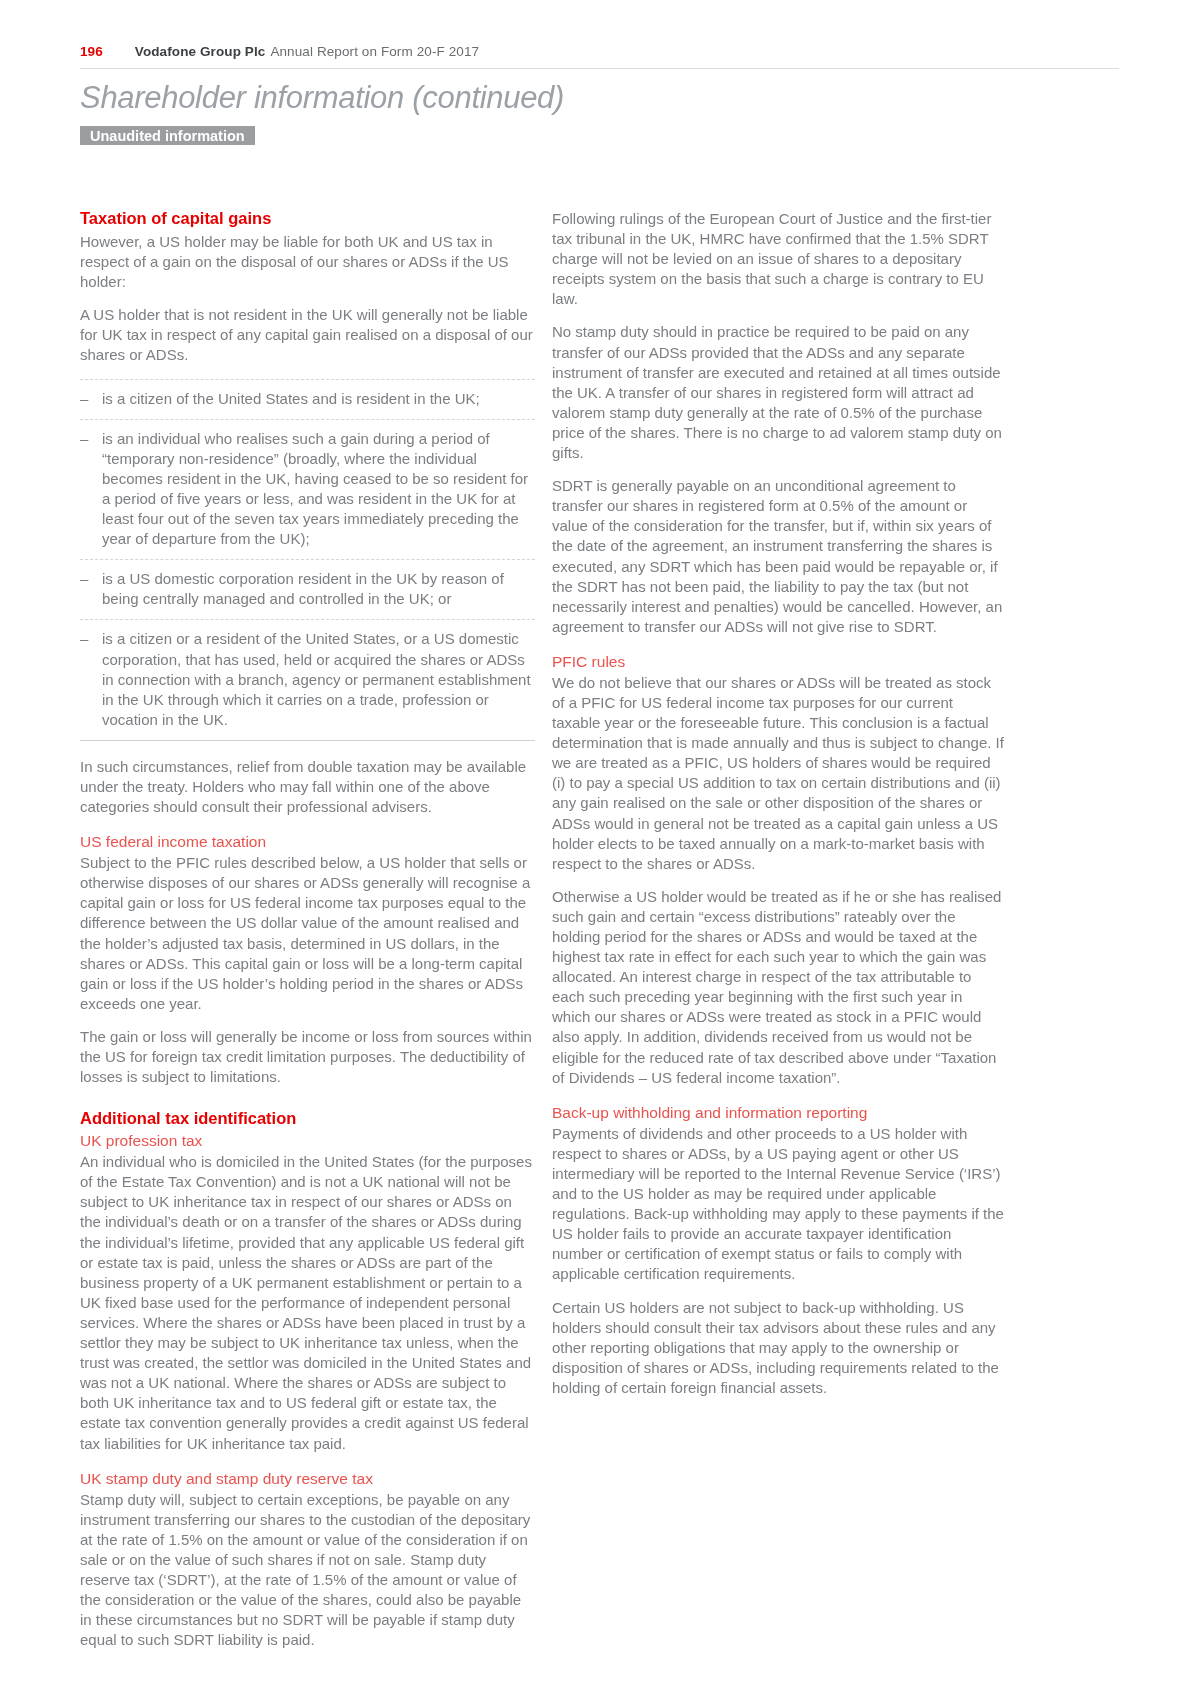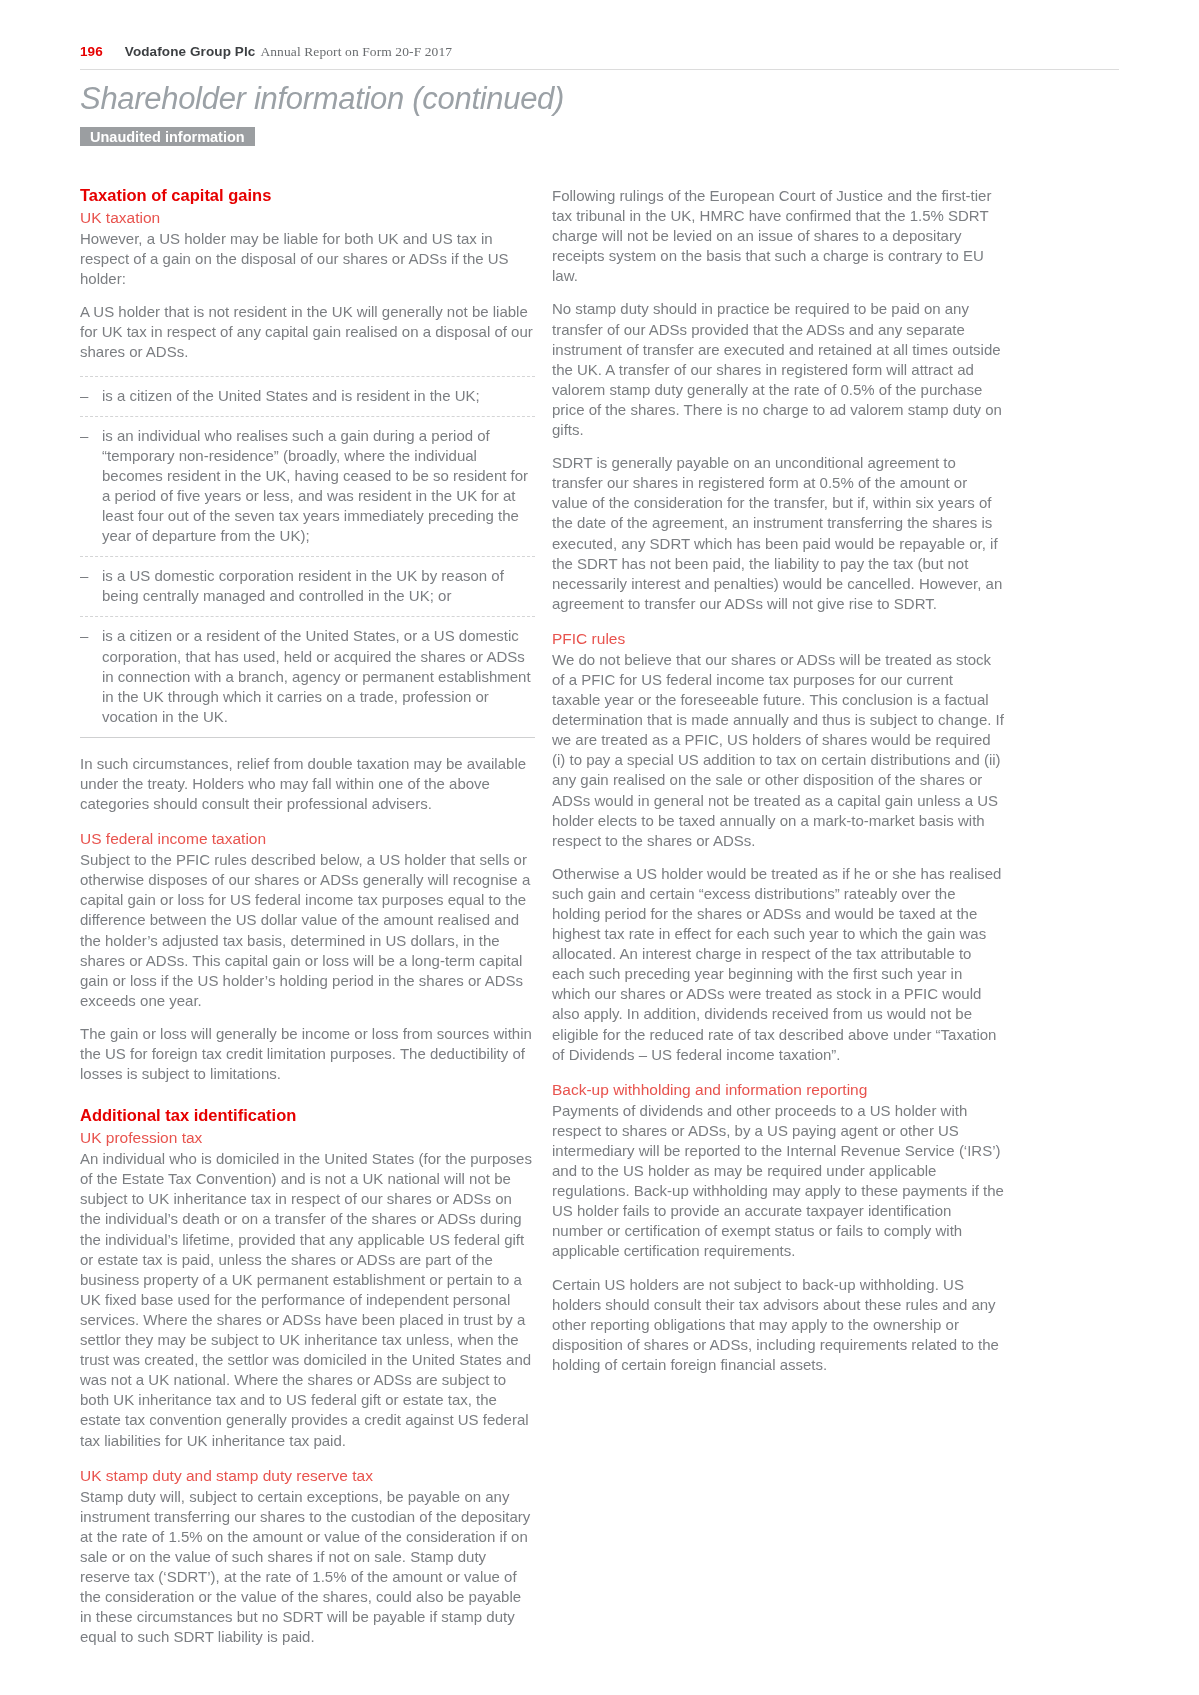--- a/index.html
+++ b/index.html
@@ -3,31 +3,31 @@
 <meta charset="utf-8">
 <style>
   html,body { margin:0; padding:0; background:#ffffff; }
   body { font-family:"Liberation Sans", sans-serif; -webkit-font-smoothing:antialiased; }
   .page {
     position:relative; width:1199px; height:1695px; margin:0 auto;
     background:#ffffff; box-sizing:border-box; padding:44px 80px 0 80px; overflow:hidden;
   }
   
   .meta-row { font-size:13.5px; color:#6a6d70; letter-spacing:0.1px; }
-  .page-num { color:#e60000; font-weight:bold; margin-right:22px;text-align:center; }
+  .page-num { color:#e60000; font-weight:bold; margin-right:32px;text-align:center; }
   .brand { font-weight:bold; color:#3c3f42; margin-right:5px; }
-  .report { color:#6a6d70;font-family:Liberation Serif, serif; }
+  .report { color:#6a6d70; }
   .rule { border:none; border-top:1px solid #dcdcdc; margin:9px 0 0 0; }
   .doc-title { font-size:31px; font-weight:400; color:#9ba1a6; margin:11px 0 10px 0; letter-spacing:-0.3px;font-style:italic; }
   .badge {
     display:inline-block; background:#9b9ea1; color:#ffffff; font-weight:bold;
     font-size:14.5px; padding:3px 10px 0 10px; line-height:1.1;
   }
   
-  .columns { display:flex; gap:17px; margin-top:40px; }
+  .columns { display:flex; gap:17px; margin-top:64px; }
   .col { width:455px; flex:none; }
   .col.right { width:452px; }
   
   .body-p { font-size:15px; line-height:1.34; color:#7b7e82; margin:0 0 13px 0; }
   .section-h { font-size:16.5px; font-weight:bold; color:#e60000; margin:22px 0 4px 0; }
   .section-h.first { margin-top:0; }
   .sub-h { font-size:15.5px; font-weight:400; color:#e8534e; margin:16px 0 2px 0; }
   .section-h + .sub-h { margin-top:2px; }
   
   .dash-list { list-style:none; margin:3px 0 16px 0; padding:0; border-bottom:1px solid #cfd0d1; }
@@ -50,21 +50,20 @@
     </div>
     <hr class="rule">
     <h1 class="doc-title">Shareholder information (continued)</h1>
     <span class="badge">Unaudited information</span>
   </header>
 
   <main class="columns">
 
     <section class="col left">
       <h2 class="section-h first">Taxation of capital gains</h2>
-      <h3 class="sub-h">UK taxation</h3>
       <p class="body-p">However, a US holder may be liable for both UK and US tax in respect of a gain on the disposal of our shares or ADSs if the US holder:</p>
       <p class="body-p">A US holder that is not resident in the UK will generally not be liable for UK tax in respect of any capital gain realised on a disposal of our shares or ADSs.</p>
 
       <ul class="dash-list">
         <li>
           <span class="dash">–</span>
           <span class="li-text">is a citizen of the United States and is resident in the UK;</span>
         </li>
         <li>
           <span class="dash">–</span>

